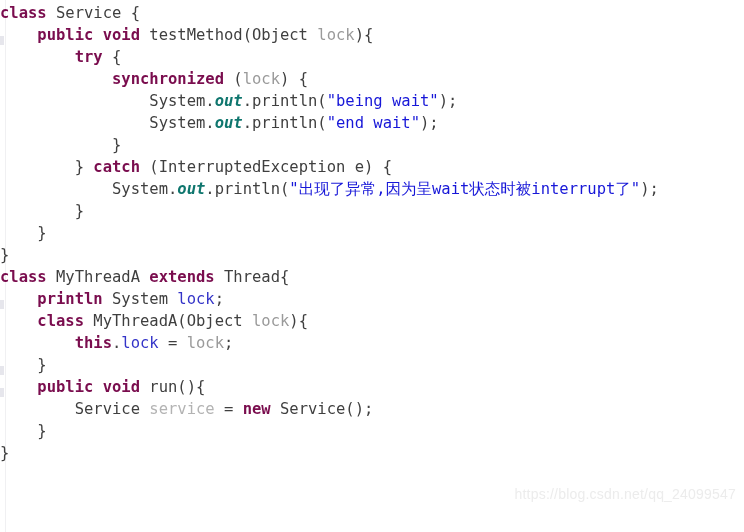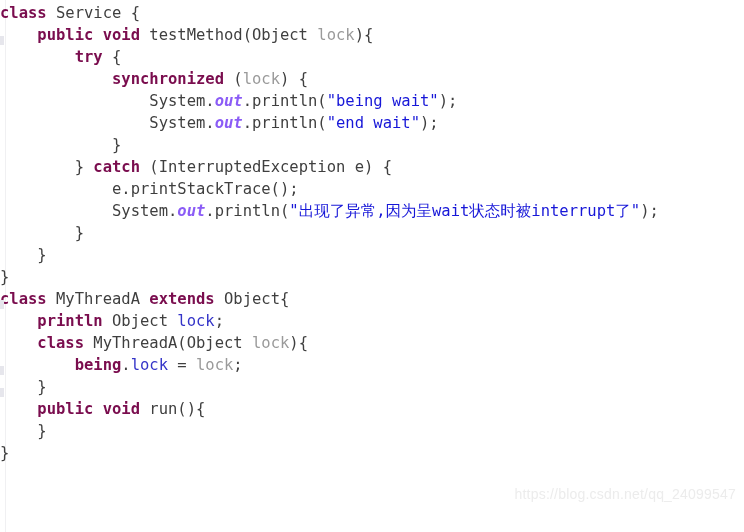--- a/index.html
+++ b/index.html
@@ -42,21 +42,21 @@
     white-space: pre;
     font-size: 15.5px;
     font-family: "DejaVu Sans Mono", "Liberation Mono", monospace;
     color: #3c3c3c;
     letter-spacing: 0px;
   }
   .tok { white-space: pre; }
   .tok-plain     { color: #3f3f3f; }
   .tok-keyword   { color: #7a0d4e; font-weight: bold; }
   .tok-field     { color: #3434c8; }
-  .tok-static    { color: #8b5cf6; font-weight: bold; font-style: italic; }
+  .tok-static    { color: #0f766e; font-weight: bold; font-style: italic; }
   .tok-string    { color: #1717d8; }
   .tok-param     { color: #9a9a9a; }
   .tok-local     { color: #b3b3b3; }
 
   #watermark {
     position: absolute;
     right: 8px;
     bottom: 6px;
     font-family: "Liberation Sans", sans-serif;
     font-size: 14px;
@@ -81,31 +81,31 @@
 
   <div id="code-lines">
       <div class="code-line"><span class="tok tok-keyword">class</span><span class="tok tok-plain"> Service {</span></div>
       <div class="code-line"><span class="tok tok-plain">    </span><span class="tok tok-keyword">public void</span><span class="tok tok-plain"> testMethod(Object </span><span class="tok tok-param">lock</span><span class="tok tok-plain">){</span></div>
       <div class="code-line"><span class="tok tok-plain">        </span><span class="tok tok-keyword">try</span><span class="tok tok-plain"> {</span></div>
       <div class="code-line"><span class="tok tok-plain">            </span><span class="tok tok-keyword">synchronized</span><span class="tok tok-plain"> (</span><span class="tok tok-param">lock</span><span class="tok tok-plain">) {</span></div>
       <div class="code-line"><span class="tok tok-plain">                System.</span><span class="tok tok-static">out</span><span class="tok tok-plain">.println(</span><span class="tok tok-string">"being wait"</span><span class="tok tok-plain">);</span></div>
       <div class="code-line"><span class="tok tok-plain">                System.</span><span class="tok tok-static">out</span><span class="tok tok-plain">.println(</span><span class="tok tok-string">"end wait"</span><span class="tok tok-plain">);</span></div>
       <div class="code-line"><span class="tok tok-plain">            }</span></div>
       <div class="code-line"><span class="tok tok-plain">        } </span><span class="tok tok-keyword">catch</span><span class="tok tok-plain"> (InterruptedException e) {</span></div>
-      <div class="code-line"><span class="tok tok-plain">            e.printStackTrace();</span></div>
       <div class="code-line"><span class="tok tok-plain">            System.</span><span class="tok tok-static">out</span><span class="tok tok-plain">.println(</span><span class="tok tok-string">"出现了异常,因为呈wait状态时被interrupt了"</span><span class="tok tok-plain">);</span></div>
       <div class="code-line"><span class="tok tok-plain">        }</span></div>
       <div class="code-line"><span class="tok tok-plain">    }</span></div>
       <div class="code-line"><span class="tok tok-plain">}</span></div>
-      <div class="code-line"><span class="tok tok-keyword">class</span><span class="tok tok-plain"> MyThreadA </span><span class="tok tok-keyword">extends</span><span class="tok tok-plain"> Object{</span></div>
-      <div class="code-line"><span class="tok tok-plain">    </span><span class="tok tok-keyword">println</span><span class="tok tok-plain"> Object </span><span class="tok tok-field">lock</span><span class="tok tok-plain">;</span></div>
+      <div class="code-line"><span class="tok tok-keyword">class</span><span class="tok tok-plain"> MyThreadA </span><span class="tok tok-keyword">extends</span><span class="tok tok-plain"> Thread{</span></div>
+      <div class="code-line"><span class="tok tok-plain">    </span><span class="tok tok-keyword">println</span><span class="tok tok-plain"> System </span><span class="tok tok-field">lock</span><span class="tok tok-plain">;</span></div>
       <div class="code-line"><span class="tok tok-plain">    </span><span class="tok tok-keyword">class</span><span class="tok tok-plain"> MyThreadA(Object </span><span class="tok tok-param">lock</span><span class="tok tok-plain">){</span></div>
-      <div class="code-line"><span class="tok tok-plain">        </span><span class="tok tok-keyword">being</span><span class="tok tok-plain">.</span><span class="tok tok-field">lock</span><span class="tok tok-plain"> = </span><span class="tok tok-param">lock</span><span class="tok tok-plain">;</span></div>
+      <div class="code-line"><span class="tok tok-plain">        </span><span class="tok tok-keyword">this</span><span class="tok tok-plain">.</span><span class="tok tok-field">lock</span><span class="tok tok-plain"> = </span><span class="tok tok-param">lock</span><span class="tok tok-plain">;</span></div>
       <div class="code-line"><span class="tok tok-plain">    }</span></div>
       <div class="code-line"><span class="tok tok-plain">    </span><span class="tok tok-keyword">public void</span><span class="tok tok-plain"> run(){</span></div>
+      <div class="code-line"><span class="tok tok-plain">        Service </span><span class="tok tok-local">service</span><span class="tok tok-plain"> = </span><span class="tok tok-keyword">new</span><span class="tok tok-plain"> Service();</span></div>
       <div class="code-line"><span class="tok tok-plain">    }</span></div>
       <div class="code-line"><span class="tok tok-plain">}</span></div>
     </div>
 
   <div id="edge-marks">
       <div class="edge-mark" style="top: 36px;"></div>
       <div class="edge-mark" style="top: 300px;"></div>
       <div class="edge-mark" style="top: 366px;"></div>
       <div class="edge-mark" style="top: 388px;"></div>
     </div>

